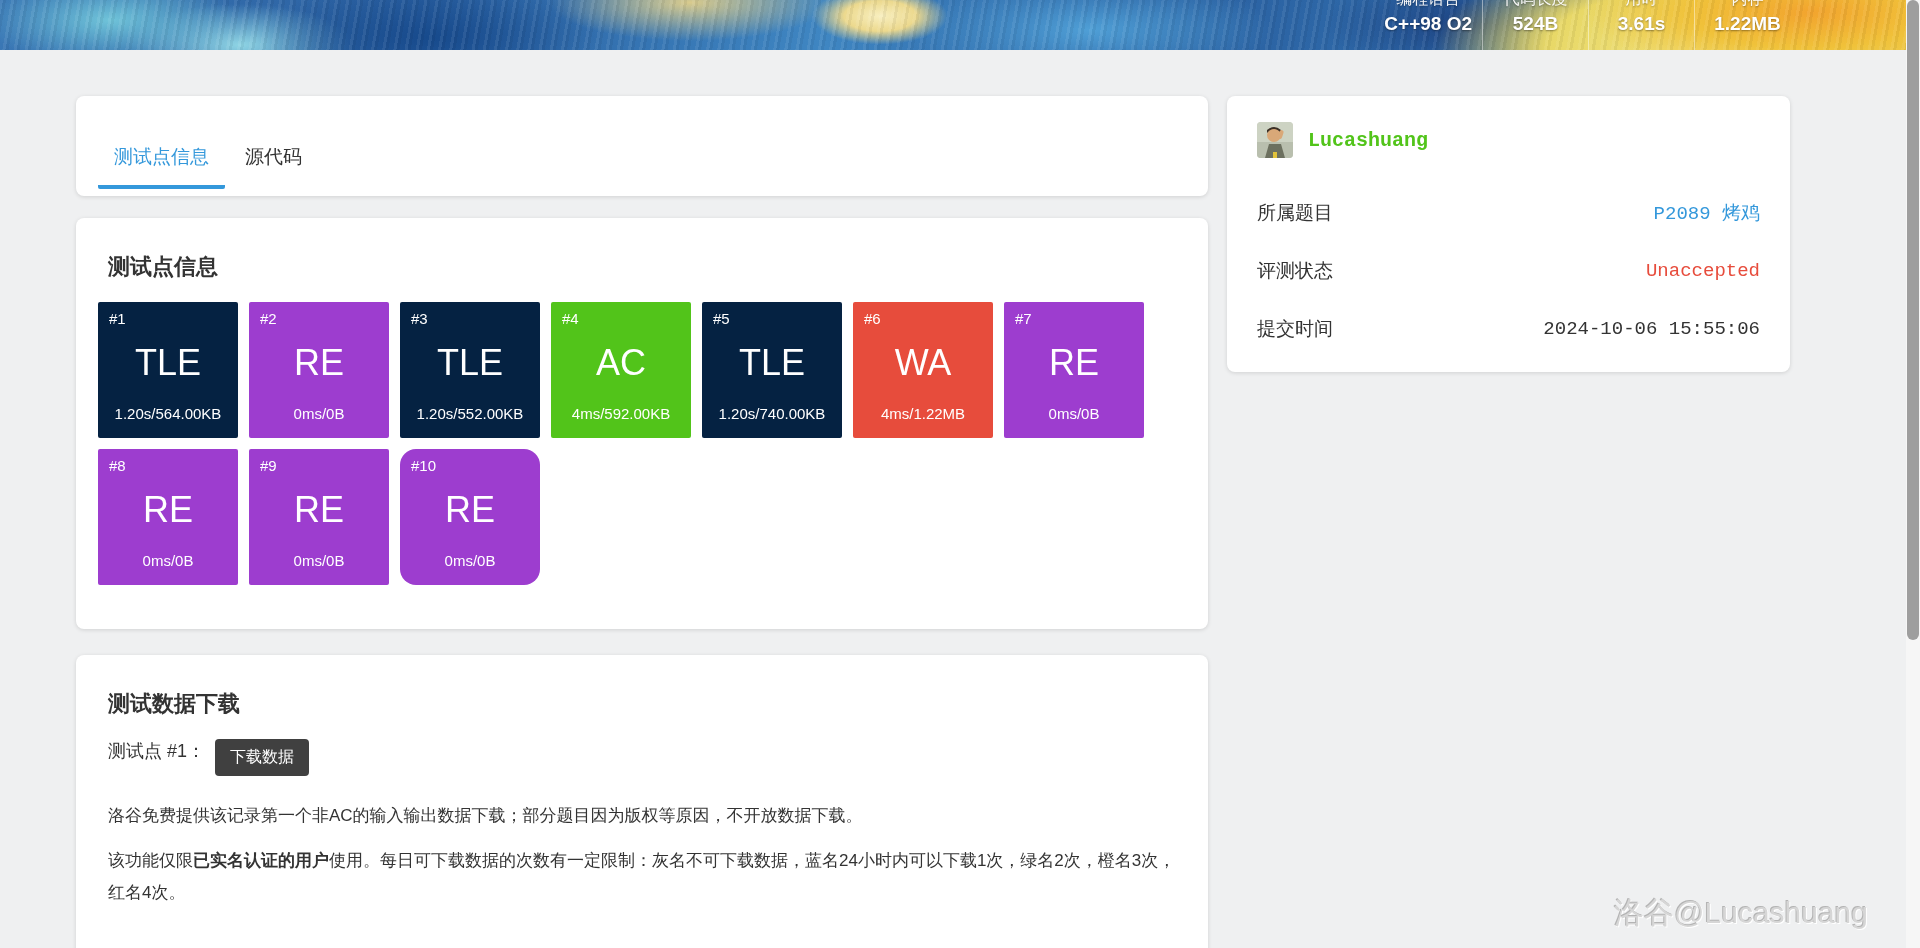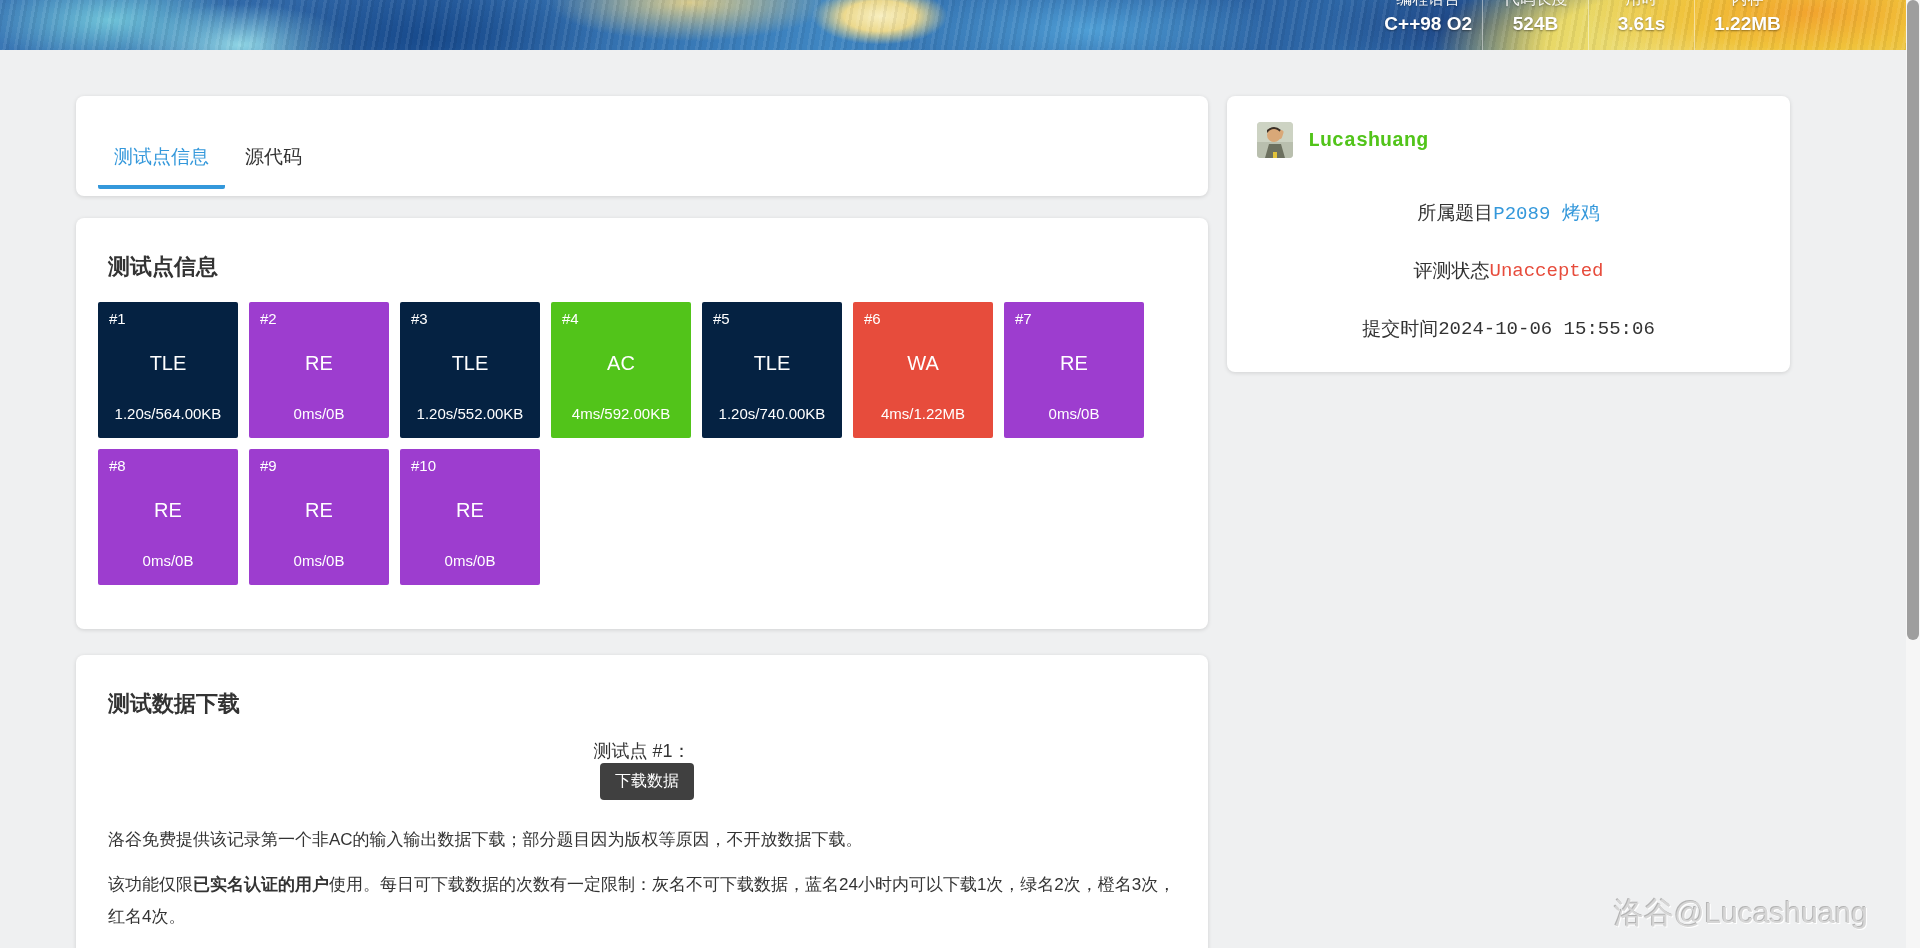--- a/index.html
+++ b/index.html
@@ -48,35 +48,35 @@
   .panel-tabs { margin-top:46px; height:100px; display:flex; align-items:flex-end; padding:0 22px; }
   .tab { font-size:19px; padding:46px 16px 15px; margin:0 4px 7px 0; border-bottom:4px solid transparent;
          border-radius:2px; color:#333; cursor:pointer; }
   .tab.active { color:#3498db; border-bottom-color:#3498db; }
   
   .panel-tests { margin-top:22px; padding:34px 22px 44px; }
   .panel-title { font-size:22px; font-weight:bold; color:#333; margin-left:10px; }
   .tp-grid { margin-top:20px; display:flex; flex-wrap:wrap; gap:11px; }
   .tp-card { width:140px; height:136px; border-radius:2px; color:#fff; display:flex; flex-direction:column; cursor:pointer; }
   .tp-id { font-size:15px; padding:8px 0 0 11px; }
-  .tp-status { flex:1; display:flex; align-items:center; justify-content:center; font-size:20px; margin-top:-6px; }
+  .tp-status { flex:1; display:flex; align-items:center; justify-content:center; font-size:36px; margin-top:-6px; }
   .tp-detail { text-align:center; font-size:15px; padding-bottom:16px; }
   
   .panel-download { margin-top:26px; padding:34px 32px 60px; }
-  .dl-row { margin-top:20px; display:flex; align-items:center; font-size:18px; color:#333;flex-direction:column; }
+  .dl-row { margin-top:20px; display:flex; align-items:flex-start; font-size:18px; color:#333; }
   .dl-btn { margin-left:10px; background:#404040; color:#fff; border:none; border-radius:4px;
             font-size:16px; padding:8px 15px; cursor:pointer; font-family:inherit; }
   .dl-p { margin-top:24px; font-size:17px; line-height:1.85; color:#333; }
   
   .panel-info { margin-top:46px; padding:26px 30px 14px;font-family:Liberation Mono, monospace; }
   .user-row { display:flex; align-items:center; gap:15px; cursor:pointer; }
   .avatar { width:36px; height:36px; border-radius:4px; overflow:hidden; background:#cfd2c6; flex:0 0 36px; }
   .username { font-size:20px; font-weight:bold; color:#52c41a; }
   .info-rows { margin-top:26px; }
-  .info-row { display:flex; justify-content:center; align-items:center; padding:16px 0; font-size:19px; }
+  .info-row { display:flex; justify-content:space-between; align-items:center; padding:16px 0; font-size:19px; }
   .info-label { color:#333; }
   .val-link { color:#3498db; cursor:pointer; }
   .val-status { color:#e74c3c; }
   .val-score { color:#e74c3c; font-weight:bold; }
   .val-plain { color:#333; }
   
   .watermark {
     position:absolute; right:52px; bottom:14px; font-size:30px; color:#d6d6d6;
     text-shadow:-1px -1px 0 #b4b4b4, 1px 1px 0 #ffffff; z-index:10;
   }
@@ -158,21 +158,21 @@
           <div class="tp-card" style="background: rgb(157, 61, 207);">
             <div class="tp-id">#8</div>
             <div class="tp-status">RE</div>
             <div class="tp-detail">0ms/0B</div>
           </div>
           <div class="tp-card" style="background: rgb(157, 61, 207);">
             <div class="tp-id">#9</div>
             <div class="tp-status">RE</div>
             <div class="tp-detail">0ms/0B</div>
           </div>
-          <div class="tp-card" style="background: rgb(157, 61, 207);">
+          <div class="tp-card" style="background: rgb(157, 61, 207); border-radius: 16px;">
             <div class="tp-id">#10</div>
             <div class="tp-status">RE</div>
             <div class="tp-detail">0ms/0B</div>
           </div>
         </div>
     </div>
 
     <div class="panel panel-download">
       <div class="panel-title" style="margin-left:0">测试数据下载</div>
       <div class="dl-row">

